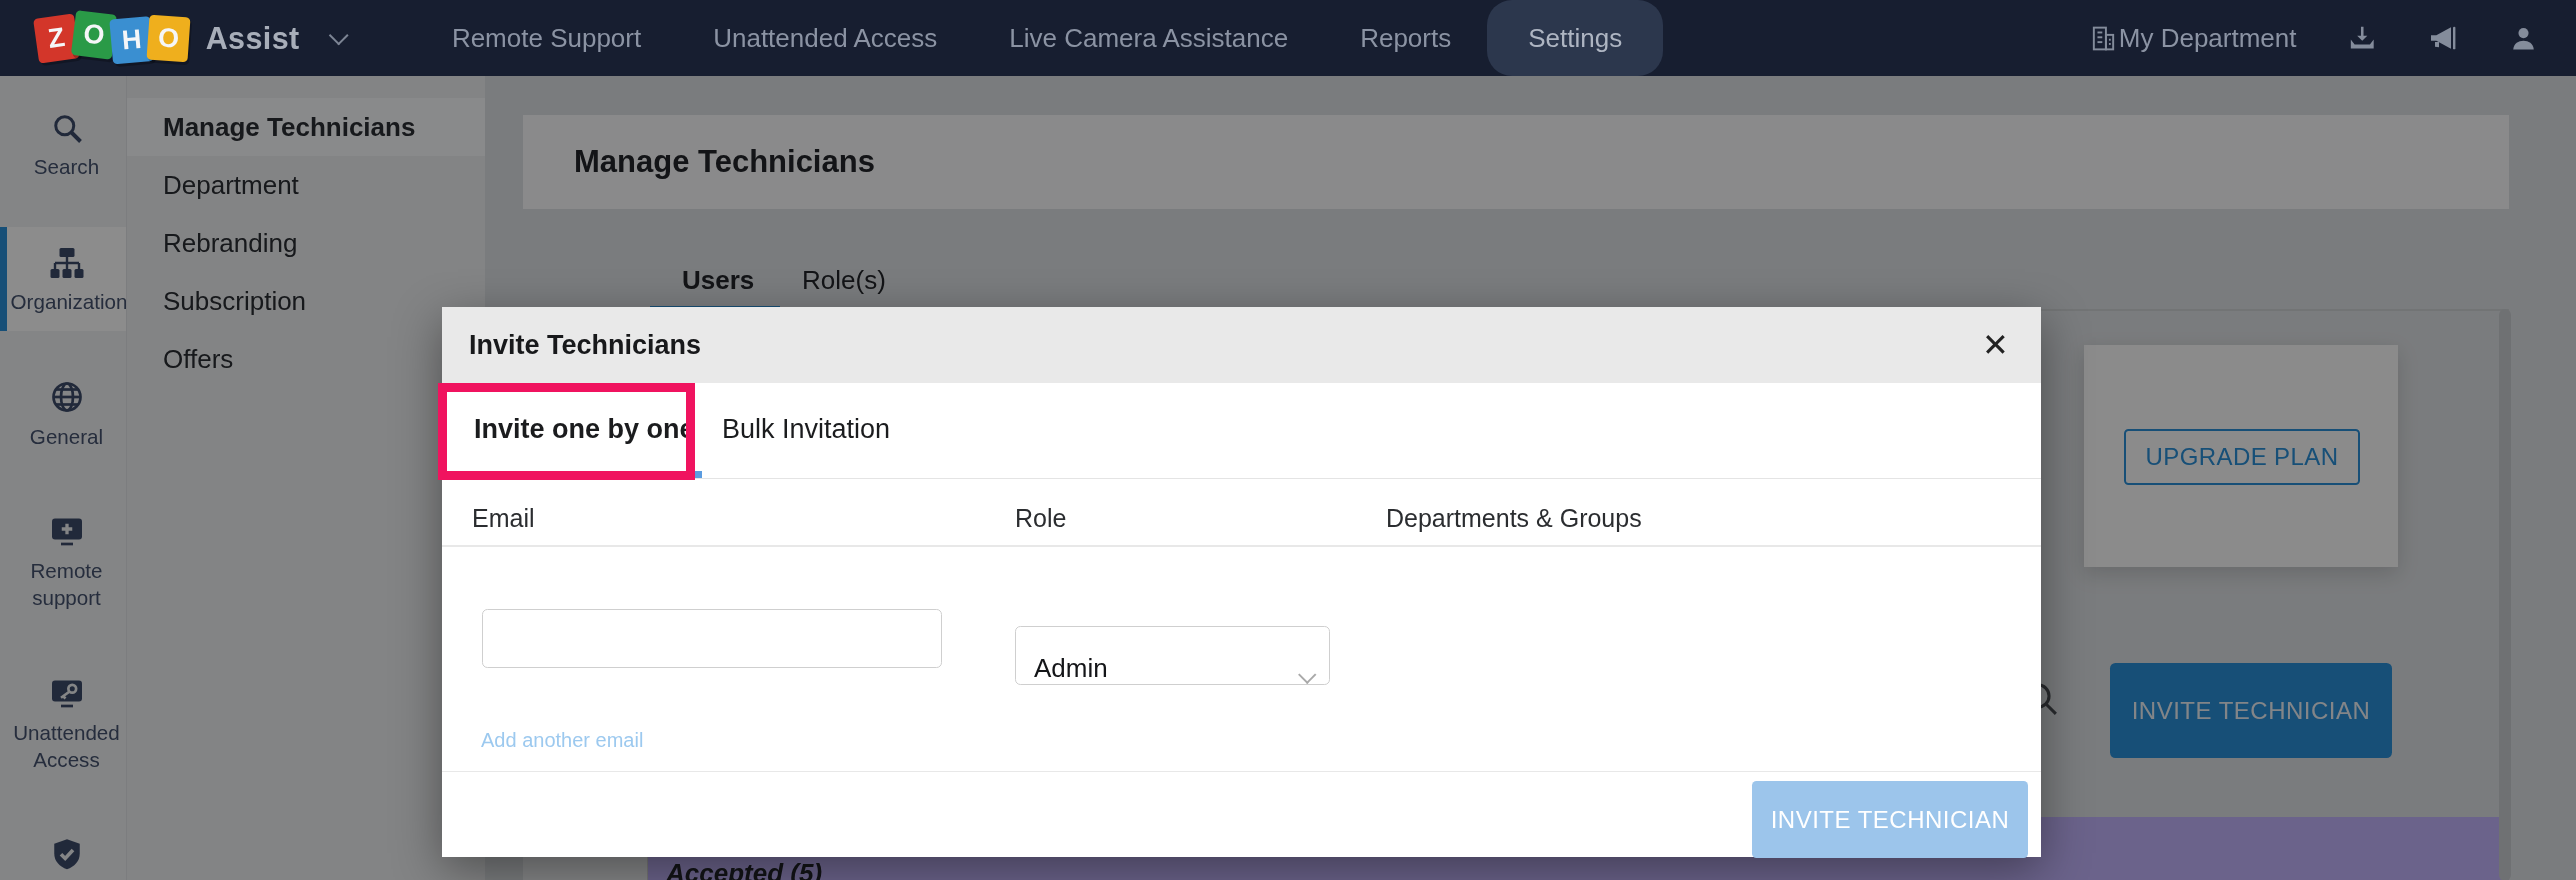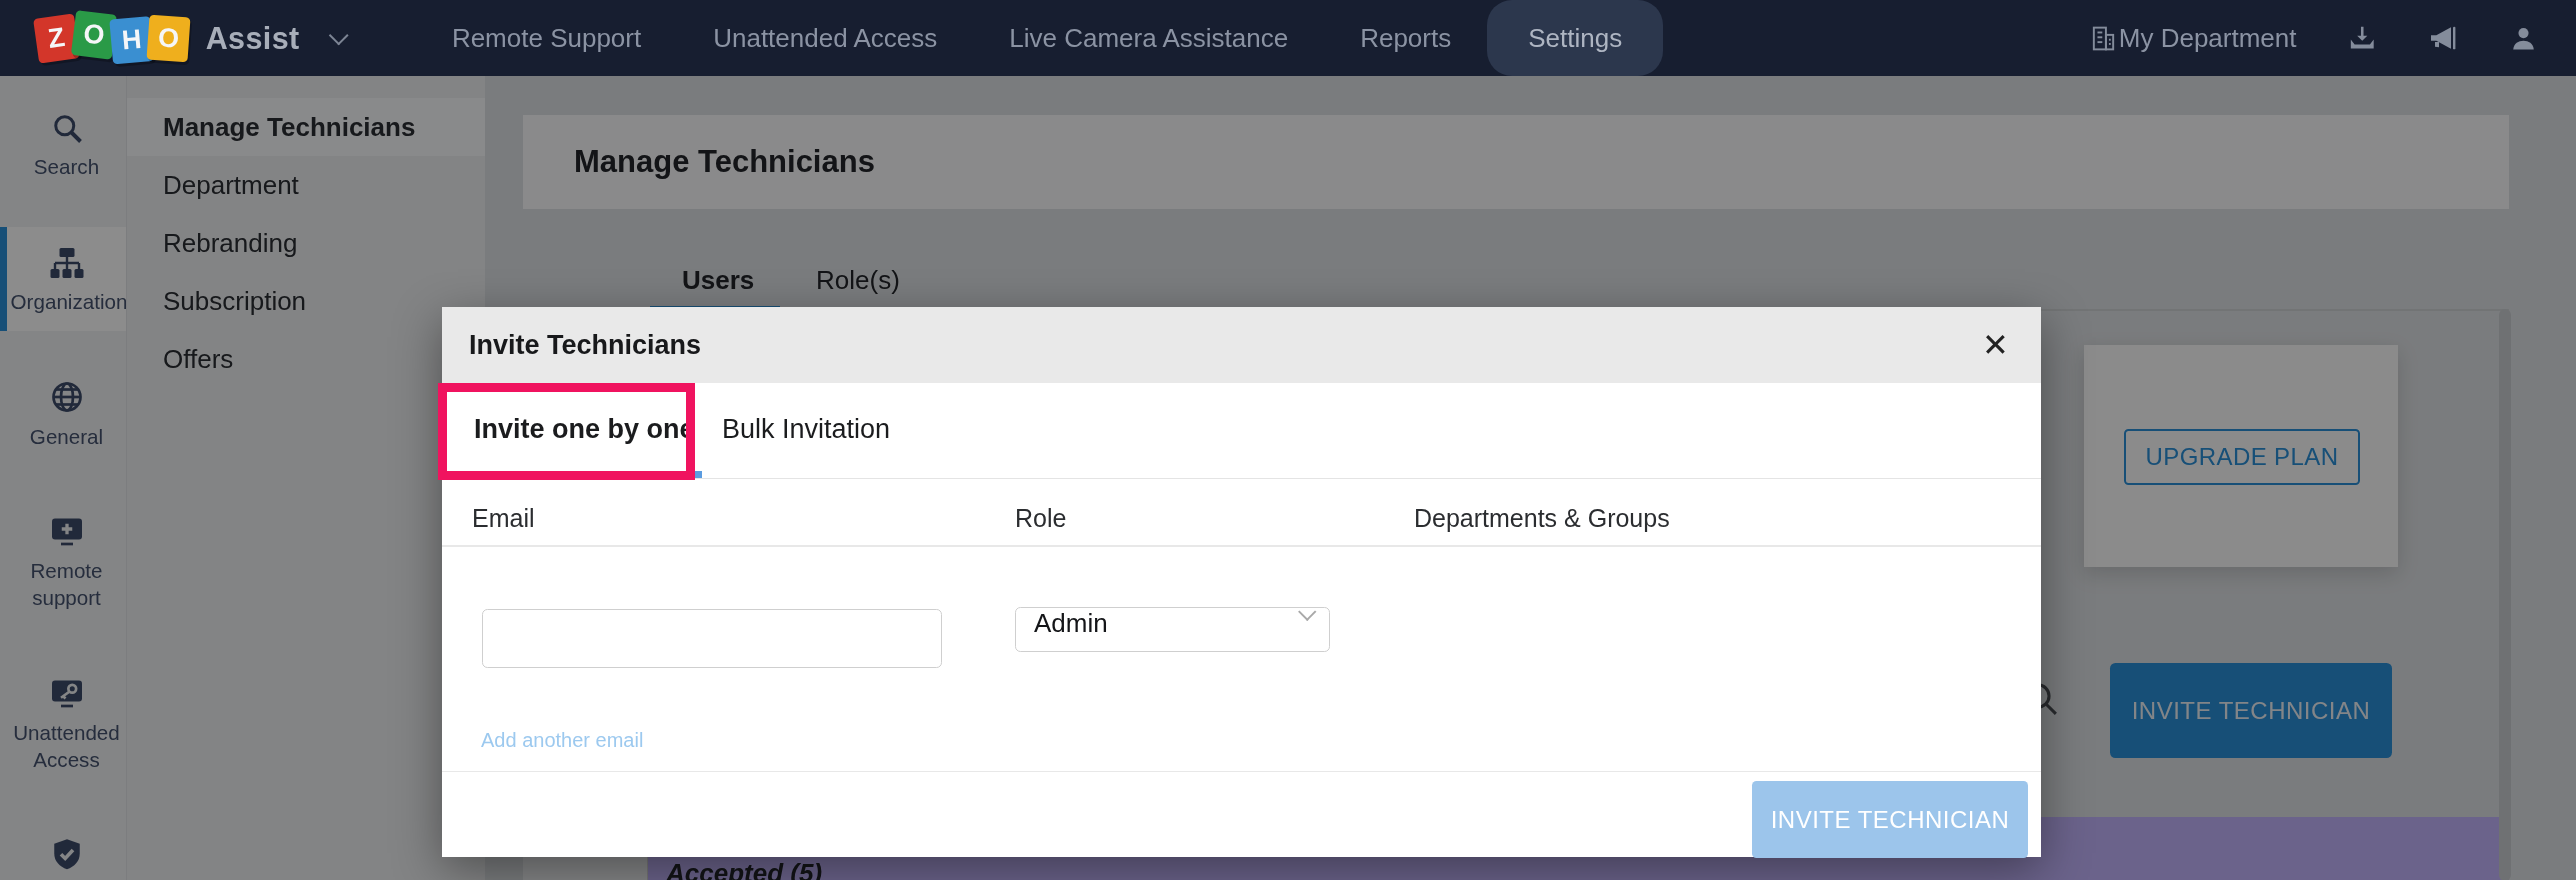--- a/index.html
+++ b/index.html
@@ -63,21 +63,21 @@
   
   .main { position:absolute; top:76px; left:486px; right:0; bottom:0; background:#dfe2e5; z-index:1; }
   .title-card {
     position:absolute; left:37px; top:39px; width:1986px; height:94px;
     background:#fcfcfd; display:flex; align-items:center;
   }
   .page-title { font-size:31px; font-weight:600; color:#23262b; margin-left:51px; }
   .content-tabs { position:absolute; left:37px; top:133px; width:1986px; height:100px; }
   .ctab { position:absolute; top:56px; font-size:26px; color:#23262b; }
   .ctab.users { left:159px; font-weight:bold; }
-  .ctab.roles { left:293px; }
+  .ctab.roles { left:279px; }
   .ctab-underline { position:absolute; left:127px; top:97px; width:130px; height:7.2px; background:#2a90d9; }
   .content-divider { position:absolute; left:37px; top:233px; width:1986px; height:1.8px; background:#cfd3d6; }
   .upgrade-card {
     position:absolute; left:1598px; top:269px; width:314px; height:222px;
     background:#fdfdfe; box-shadow:0 7.2px 20px rgba(0,0,0,.15);
   }
   .upgrade-btn {
     position:absolute; left:40px; top:84px; width:236px; height:56px;
     border:2.7px solid #2a90d9; border-radius:4.5px; background:transparent;
     color:#2a90d9; font-size:24px; letter-spacing:0.4px; font-family:inherit;
@@ -113,32 +113,32 @@
   .mtab.bulk { left:280px; }
   .mtab-underline { position:absolute; left:9px; top:88px; width:251px; height:7.2px; background:#5b9ce0; z-index:1; }
   .annotation-box {
     position:absolute; left:-4.5px; top:0px; width:257px; height:97px;
     border:9px solid #f0135f; z-index:2;
   }
   .modal-cols { position:relative; height:116px; }
   .mcol { position:absolute; top:25px; font-size:25px; color:#2b2d30; }
   .mcol.email { left:30px; }
   .mcol.role { left:573px; }
-  .mcol.dept { left:972px; }
+  .mcol.dept { left:944px; }
   .modal-coldivider { position:absolute; left:0; top:66px; width:100%; height:1.8px; background:#e8e8e8; }
   .modal-form { position:relative; height:176px; }
   .email-input {
     position:absolute; left:40px; top:14.3px; width:460px; height:59px;
     border:1.8px solid #cfcfcf; border-radius:5.4px; font-size:26px; padding:0 16px;
     font-family:inherit; color:#1b1c1e; background:#fff;
   }
   .role-select {
-    position:absolute; left:573px; top:12px; width:315px; height:45px;
+    position:absolute; left:573px; top:31px; width:315px; height:59px;
     border:1.8px solid #cfcfcf; border-radius:5.4px; background:#fff; cursor:pointer;
-    display:flex; align-items:flex-start; padding:0 18px;
+    display:flex; align-items:flex-end; padding:0 18px;
   }
   .role-value { font-size:26px; color:#141518; }
   .select-caret {
     margin-left:auto; width:13.4px; height:13.4px;
     border-right:2.7px solid #a9a9a9; border-bottom:2.7px solid #a9a9a9;
     transform:rotate(45deg) translateY(-3.6px);
   }
   .dept-link { position:absolute; left:960px; top:22.4px; font-size:26px; color:#2f93dd; cursor:pointer; }
   .add-email-link { position:absolute; left:39px; top:134px; font-size:20px; color:#9cc9ef; cursor:pointer; }
   .modal-footer { position:relative; border-top:1.8px solid #e8e8e8; height:86px; }

